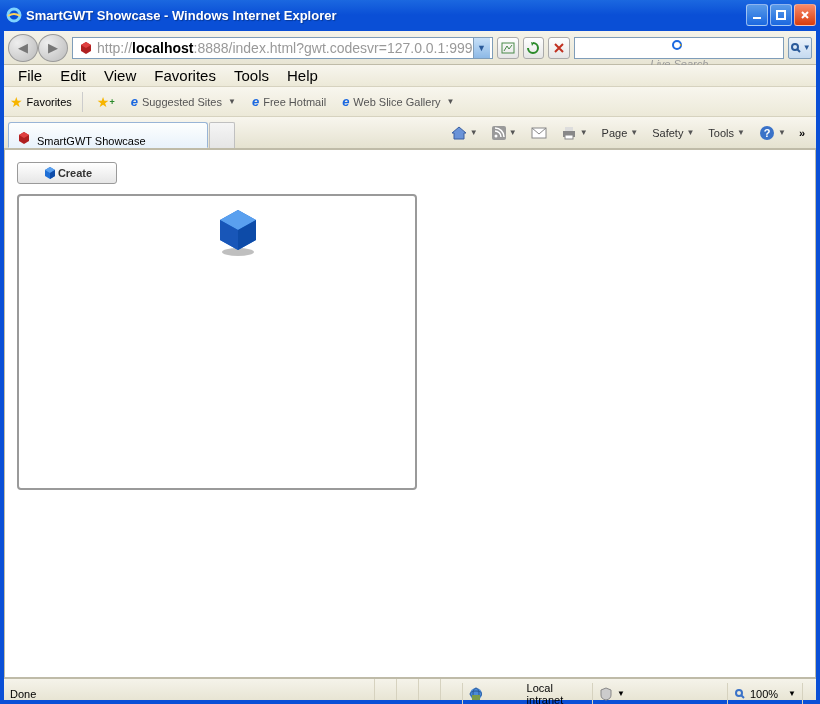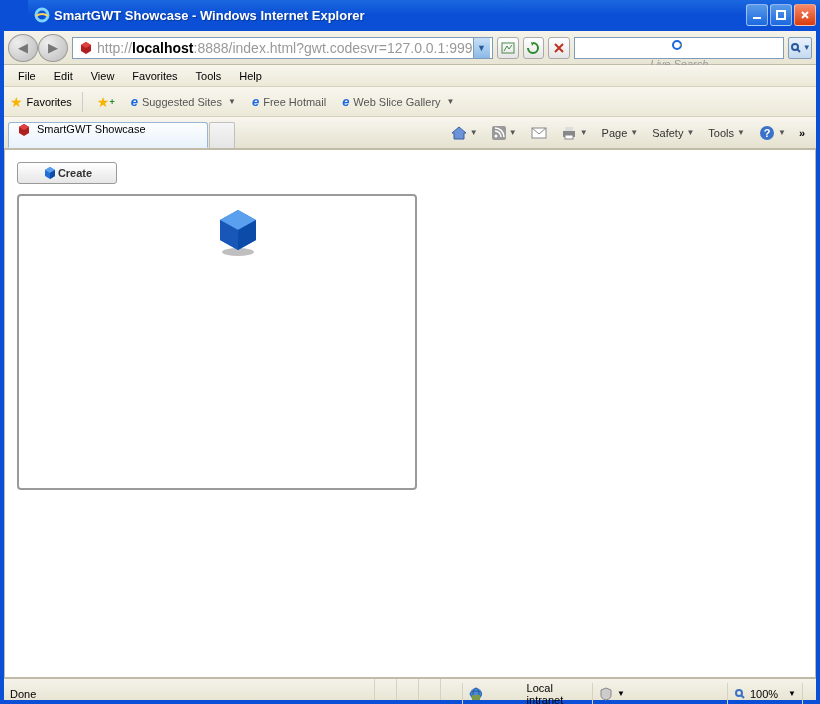--- a/index.html
+++ b/index.html
@@ -1,20 +1,20 @@
 <!DOCTYPE html>
 <html><head>
 <meta charset="utf-8">
 <style>
   * { box-sizing: border-box; margin: 0; padding: 0; }
   html, body { width: 820px; height: 704px; font-family: Tahoma, sans-serif; font-size: 11px; overflow: hidden; }
   body { background: #0A4FD6; display: flex; flex-direction: column; }
   
   
-  .titlebar { height: 30px; background: linear-gradient(to bottom, #1B68E0 0%, #0A4FD6 50%, #0A4FD6 100%); display: flex; align-items: center; padding: 0 4px 0 6px; color: white; font-weight: bold; font-size: 13px; margin-left: 28px; }
+  .titlebar { height: 30px; background: linear-gradient(to bottom, #1B68E0 0%, #0A4FD6 50%, #0A4FD6 100%); display: flex; align-items: center; padding: 0 4px 0 6px; color: white; font-weight: bold; font-size: 13px; }
   .titlebar-icon { width: 16px; height: 16px; margin-right: 4px; display:flex; align-items:center; justify-content:center;}
   .titlebar-title { flex: 1; text-shadow: 1px 1px 1px rgba(0,0,0,.3); }
   .win-buttons { display: flex; gap: 2px; }
   .win-btn { width: 22px; height: 22px; border-radius: 3px; display: flex; align-items: center; justify-content: center; border: 1px solid rgba(255,255,255,.5); }
   .win-min { background: linear-gradient(to bottom, #5a9be8, #1b68e0); }
   .win-max { background: linear-gradient(to bottom, #5a9be8, #1b68e0); }
   .win-close { background: linear-gradient(to bottom, #f88a6a, #d83c0d); }
   
   
   .chrome { flex: 1; background: #ECE9D8; margin: 0 3px 3px 3px; border: 1px solid #0A4FD6; display: flex; flex-direction: column; }
@@ -28,32 +28,32 @@
   .addr-text { flex:1; font-size: 14px; color: #000; white-space: nowrap; overflow: hidden; }
   .addr-text .host { font-weight: bold; }
   .addr-text .faded { color: #999; }
   .addr-drop { width:17px; height:20px; background:linear-gradient(to bottom,#c7e0f8,#8db9e6); border-left:1px solid #7F9DB9; display:flex; align-items:center; justify-content:center; color:#2a5a9a; font-size:9px;}
   .sq-btn { width: 24px; height: 22px; border: 1px solid #aaa; background: linear-gradient(to bottom,#fff,#e5e5e5); border-radius:3px; display:flex; align-items:center; justify-content:center; font-size:12px; }
   .search-wrap { width: 230px; height: 22px; background: white; border: 1px solid #7F9DB9; display: flex; align-items: center; padding: 0 4px; gap: 4px; color:#999; font-style: italic; flex-direction: column; }
   .search-go { width: 26px; height: 22px; border: 1px solid #7F9DB9; background: linear-gradient(to bottom,#eaf2fb,#c5daf0); border-radius:2px; display:flex; align-items:center; justify-content:center; }
   
   
   .menubar { height: 22px; background: linear-gradient(to bottom, #f8f6ee, #ece9d8); border-bottom: 1px solid #d6d2bf; display: flex; align-items: center; padding: 0 6px; gap: 2px; }
-  .menu-item { padding: 2px 8px; font-size: 11px; }
+  .menu-item { padding: 2px 8px; font-size: 15px; }
   
   
   .linksbar { height: 30px; background: linear-gradient(to bottom, #f8f6ee, #ece9d8); border-bottom: 1px solid #d6d2bf; display: flex; align-items: center; padding: 0 6px; gap: 8px; }
   .fav-label { display:flex; align-items:center; gap:4px; font-size:11px; }
   .link-item { display:flex; align-items:center; gap:4px; font-size:11px; color:#555; padding:2px 4px;}
   .link-item .arrow { font-size:8px; color:#555; margin-left:2px;}
   .sep { width:1px; height:20px; background:#ccc; margin:0 2px;}
   
   
   .tabbar { height: 32px; background: linear-gradient(to bottom, #f8f6ee, #e5e2d0); border-bottom: 1px solid #bfbba8; display:flex; align-items:flex-end; padding: 0 4px; }
-  .tab { height: 26px; min-width: 200px; background: linear-gradient(to bottom, #fdfefe, #e9f2fb); border:1px solid #98b4d6; border-bottom:1px solid #e9f2fb; border-radius:3px 3px 0 0; display:flex; align-items:flex-start; padding:0 8px; gap:6px; font-size:11px; margin-right:-1px;}
+  .tab { height: 26px; min-width: 200px; background: linear-gradient(to bottom, #fdfefe, #e9f2fb); border:1px solid #98b4d6; border-bottom:1px solid #e9f2fb; border-radius:3px 3px 0 0; display:flex; align-items:flex-end; padding:0 8px; gap:6px; font-size:11px; margin-right:-1px;}
   .newtab { width:26px; height:26px; border:1px solid #c0c0c0; border-bottom:none; background:linear-gradient(to bottom,#f5f5f5,#e5e5e5); border-radius:2px 2px 0 0; margin-left:2px;}
   .cmd-area { margin-left:auto; display:flex; align-items:center; gap:6px; height:100%; padding-right:4px;}
   .cmd-btn { display:flex; align-items:center; gap:3px; font-size:11px; color:#333; padding:3px 4px;}
   .cmd-btn .arrow { font-size:8px; color:#555;}
   .chevron { font-size:11px; font-weight:bold; padding:0 3px;}
   
   
   .content { flex:1; background:white; border:1px solid #bfbba8; margin:0; padding:12px; position:relative; }
   .create-btn { height:22px; width:100px; border:1px solid #9a9a9a; border-radius:3px; background:linear-gradient(to bottom,#fff,#e6e6e6); display:flex; align-items:center; justify-content:center; gap:0; font-size:11px; font-weight:bold; color:#333;}
   .canvas-box { margin-top:10px; width:400px; height:296px; border:2px solid #9a9a9a; border-radius:4px; background:white; position:relative;}

